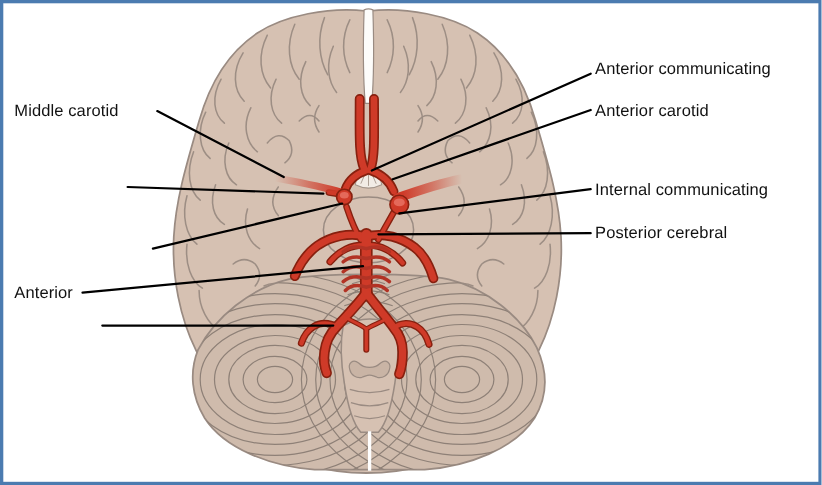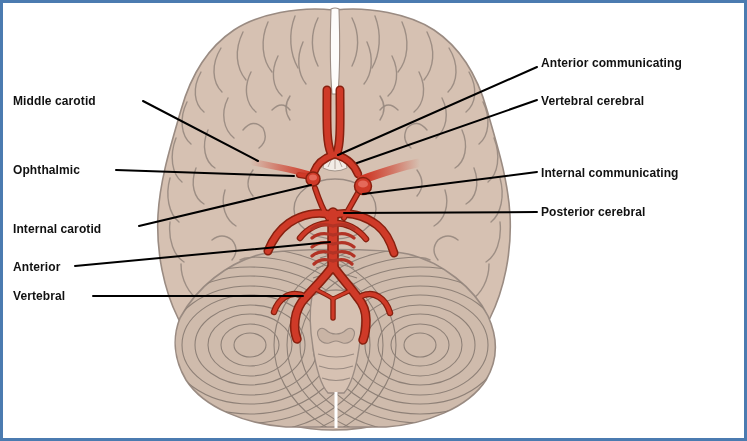--- a/index.html
+++ b/index.html
@@ -9,22 +9,22 @@
     --fissure-white:#fdfcfa;
   }
   html,body{margin:0;padding:0;background:#fff;}
   .canvas{
     position:relative; width:747px; height:441px; box-sizing:border-box;
     border:3px solid var(--border,#4b7bb0); background:var(--background,#fff);
     overflow:hidden; font-family:"Liberation Sans",sans-serif;
   }
   .canvas svg{position:absolute; left:0; top:0;}
   .label{
-    position:absolute; font-size:12px; line-height:20px; color:var(--label-text,#111);
-    white-space:nowrap; letter-spacing:.1px;font-weight:bold;
+    position:absolute; font-size:15px; line-height:20px; color:var(--label-text,#111);
+    white-space:nowrap; letter-spacing:.1px;
   }
   .gyri path{fill:none; stroke:var(--brain-line,#9a8b82); stroke-width:1.4; stroke-linecap:round; opacity:.95;}
   .folia ellipse, .folia path{fill:none; stroke:var(--folia-line,#8e8077); stroke-width:1.1;}
   .vo use{stroke:var(--artery-outline,#87200f); fill:none; stroke-linecap:round; stroke-linejoin:round;}
   .vf use{stroke:var(--artery,#cf3a28); fill:none; stroke-linecap:round; stroke-linejoin:round;}
   .leaders path{stroke:var(--leader-line,#000); stroke-width:2; fill:none; stroke-linecap:round;}
 </style>
 </head>
 <body>
 
@@ -234,21 +234,18 @@
       <path d="M75,266 L330,242"></path>
       <path d="M93,296 L303,296"></path>
       <path d="M537,67 L338,155"></path>
       <path d="M537,100 L357,163"></path>
       <path d="M537,172 L363,194"></path>
       <path d="M537,212 L344,213"></path>
     </g>
   </svg>
 
   <div class="label" style="left:10px;top:88px">Middle carotid</div>
-  <div class="label" style="left:10px;top:157px">Ophthalmic</div>
-  <div class="label" style="left:10px;top:216px">Internal carotid</div>
   <div class="label" style="left:10px;top:254px">Anterior</div>
-  <div class="label" style="left:10px;top:283px">Vertebral</div>
   <div class="label" style="left:538px;top:50px">Anterior communicating</div>
-  <div class="label" style="left:538px;top:88px">Vertebral cerebral</div>
+  <div class="label" style="left:538px;top:88px">Anterior carotid</div>
   <div class="label" style="left:538px;top:160px">Internal communicating</div>
   <div class="label" style="left:538px;top:199px">Posterior cerebral</div>
 </div>
 
 </body></html>

